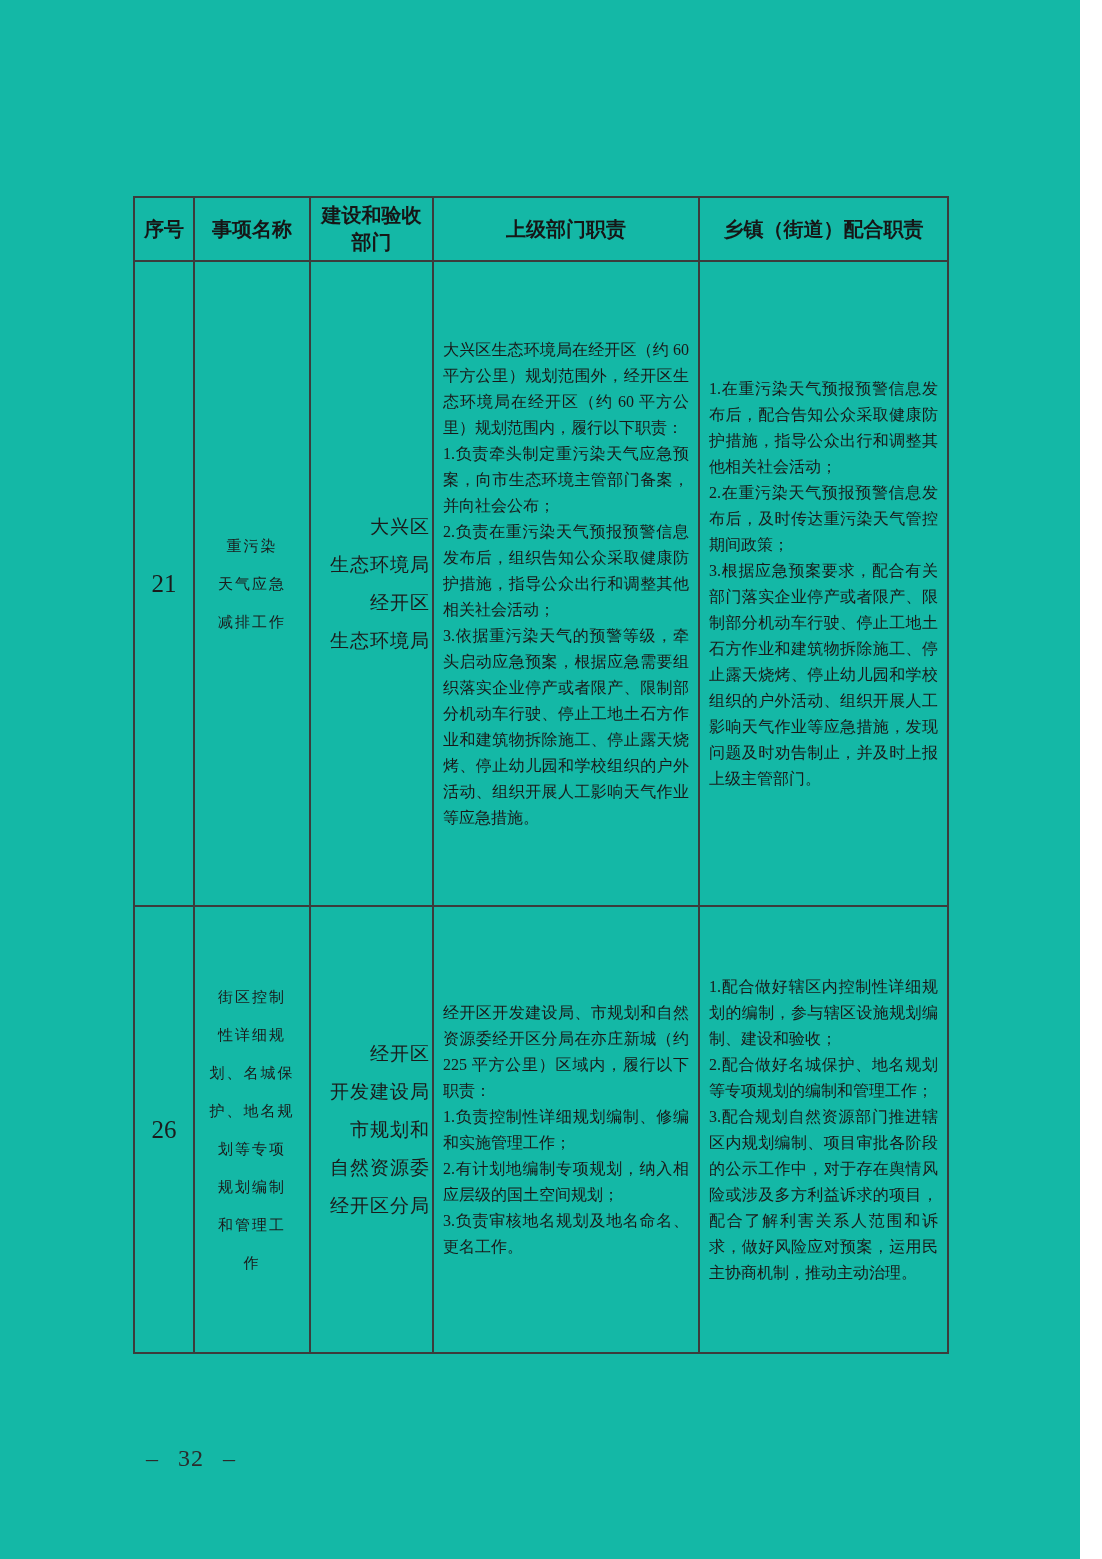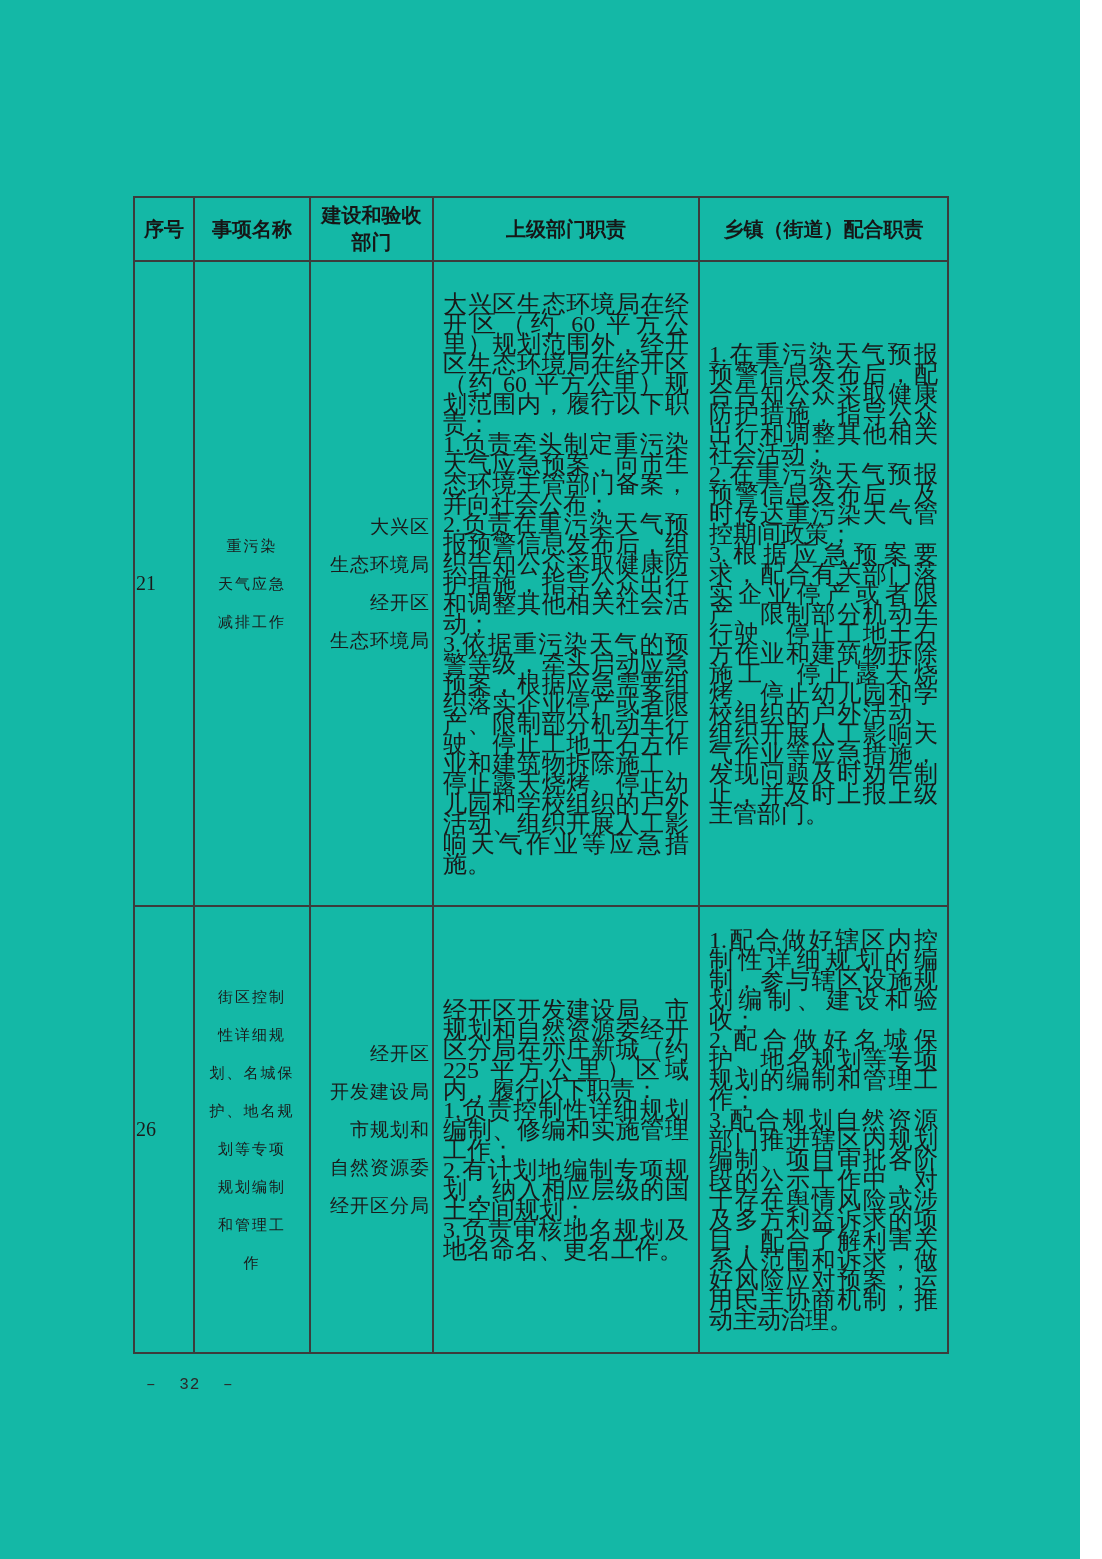--- a/index.html
+++ b/index.html
@@ -32,23 +32,23 @@
     text-align:center;
     vertical-align:middle;
     white-space:pre-line;
     line-height:27px;
     padding:4px 2px;
   }
   .row-header { height:64px; }
   .row-21 { height:645px; }
   .row-22 { height:447px; }
   .td-seq {
-    text-align:left;
+    text-align:center;
     vertical-align:middle;
-    font-size:20px;
+    font-size:25px;
     color:#1b1b1b;
   }
   .td-name {
     text-align:center;
     vertical-align:middle;
     font-size:15px;
     white-space:pre-line;
     line-height:38px;
     letter-spacing:2px;
     padding:0 2px;
@@ -62,35 +62,35 @@
     line-height:38px;
     letter-spacing:1px;
     padding:0 2px;
     color:#1b1b1b;
   }
   .td-duty {
     vertical-align:middle;
     padding:6px 9px;
   }
   .duty-text {
-    font-size:24px;
-    line-height:20px;
+    font-size:16px;
+    line-height:26px;
     text-align:justify;
     white-space:pre-line;
     color:#191919;
   }
   .page-footer {
     position:absolute;
     left:146px;
-    top:1376px;
-    font-size:16px;
+    top:1445px;
+    font-size:24px;
     letter-spacing:1px;
     word-spacing:12px;
     color:#2b2b2b;
-    font-family:Liberation Mono, monospace;
+    font-family:Liberation Serif, serif;
   }
 </style>
 </head>
 <body>
 
 <div class="page">
 
   <table class="doc-table">
     <colgroup>
       <col style="width:60px">

